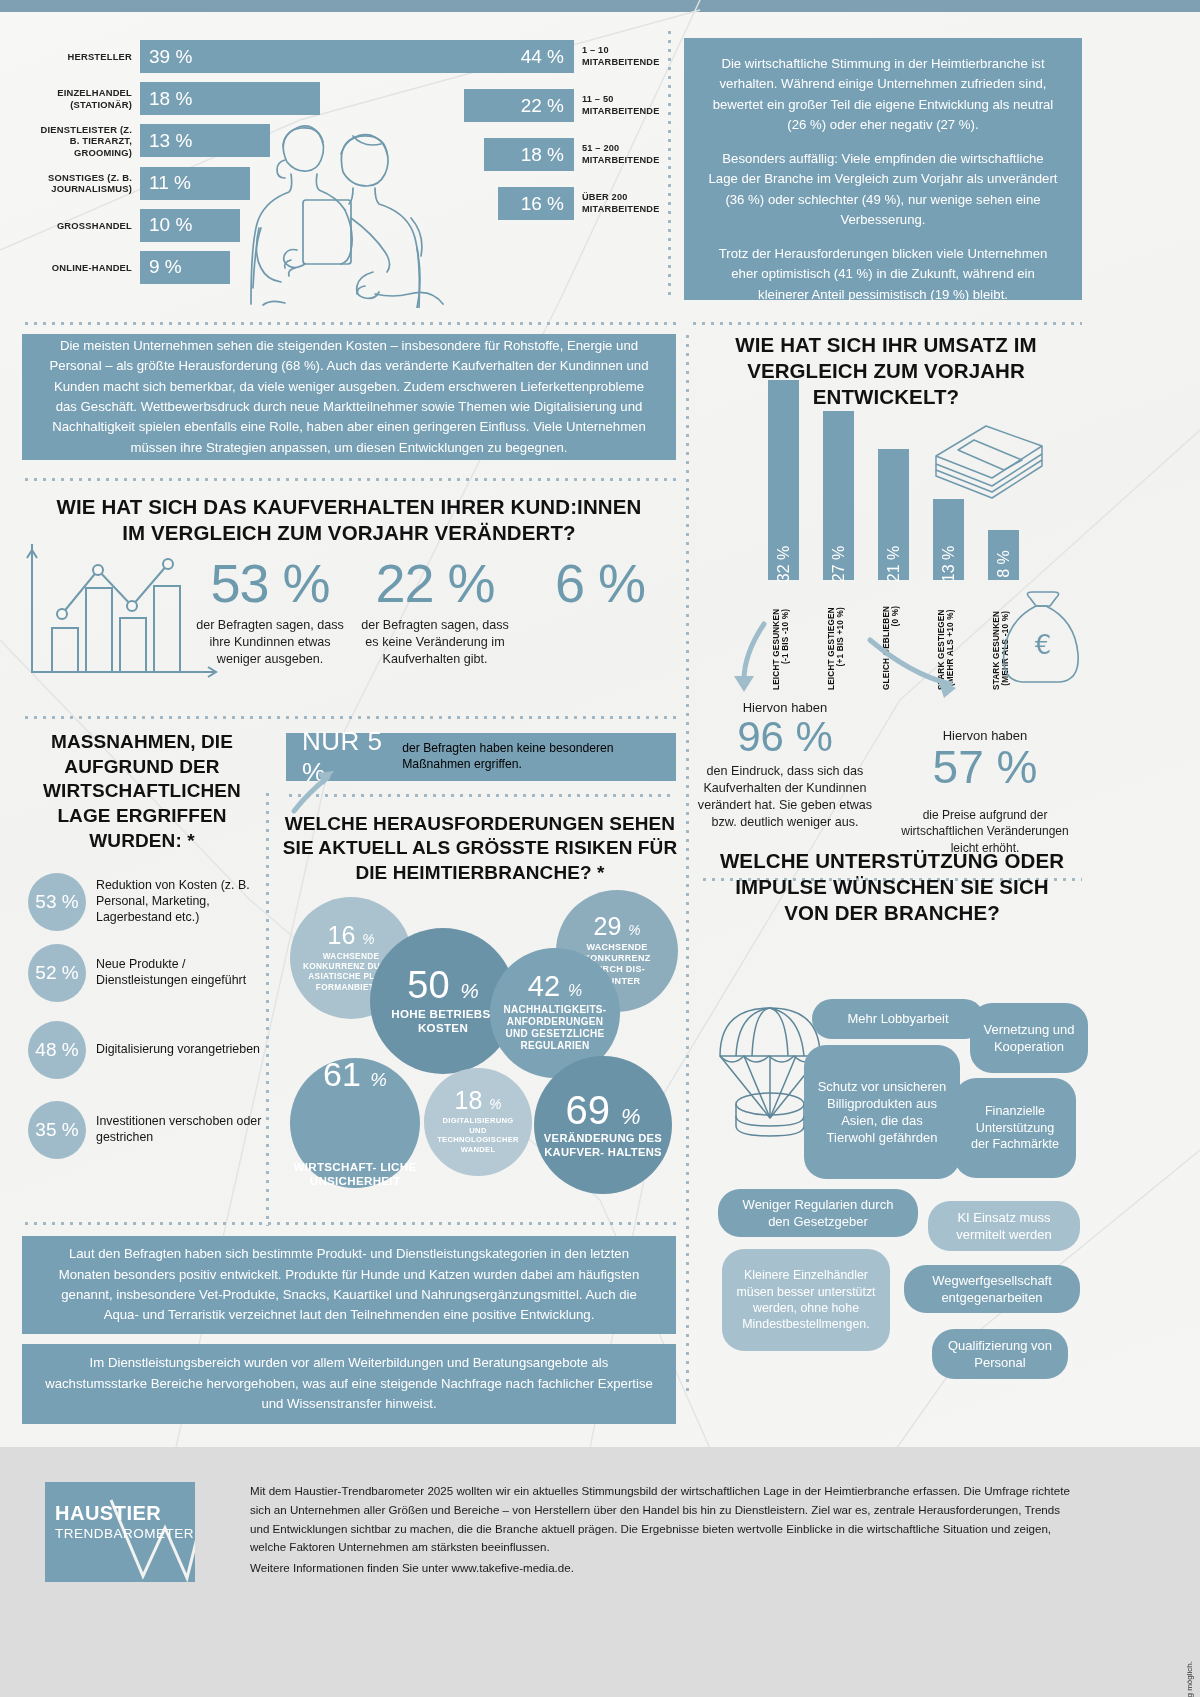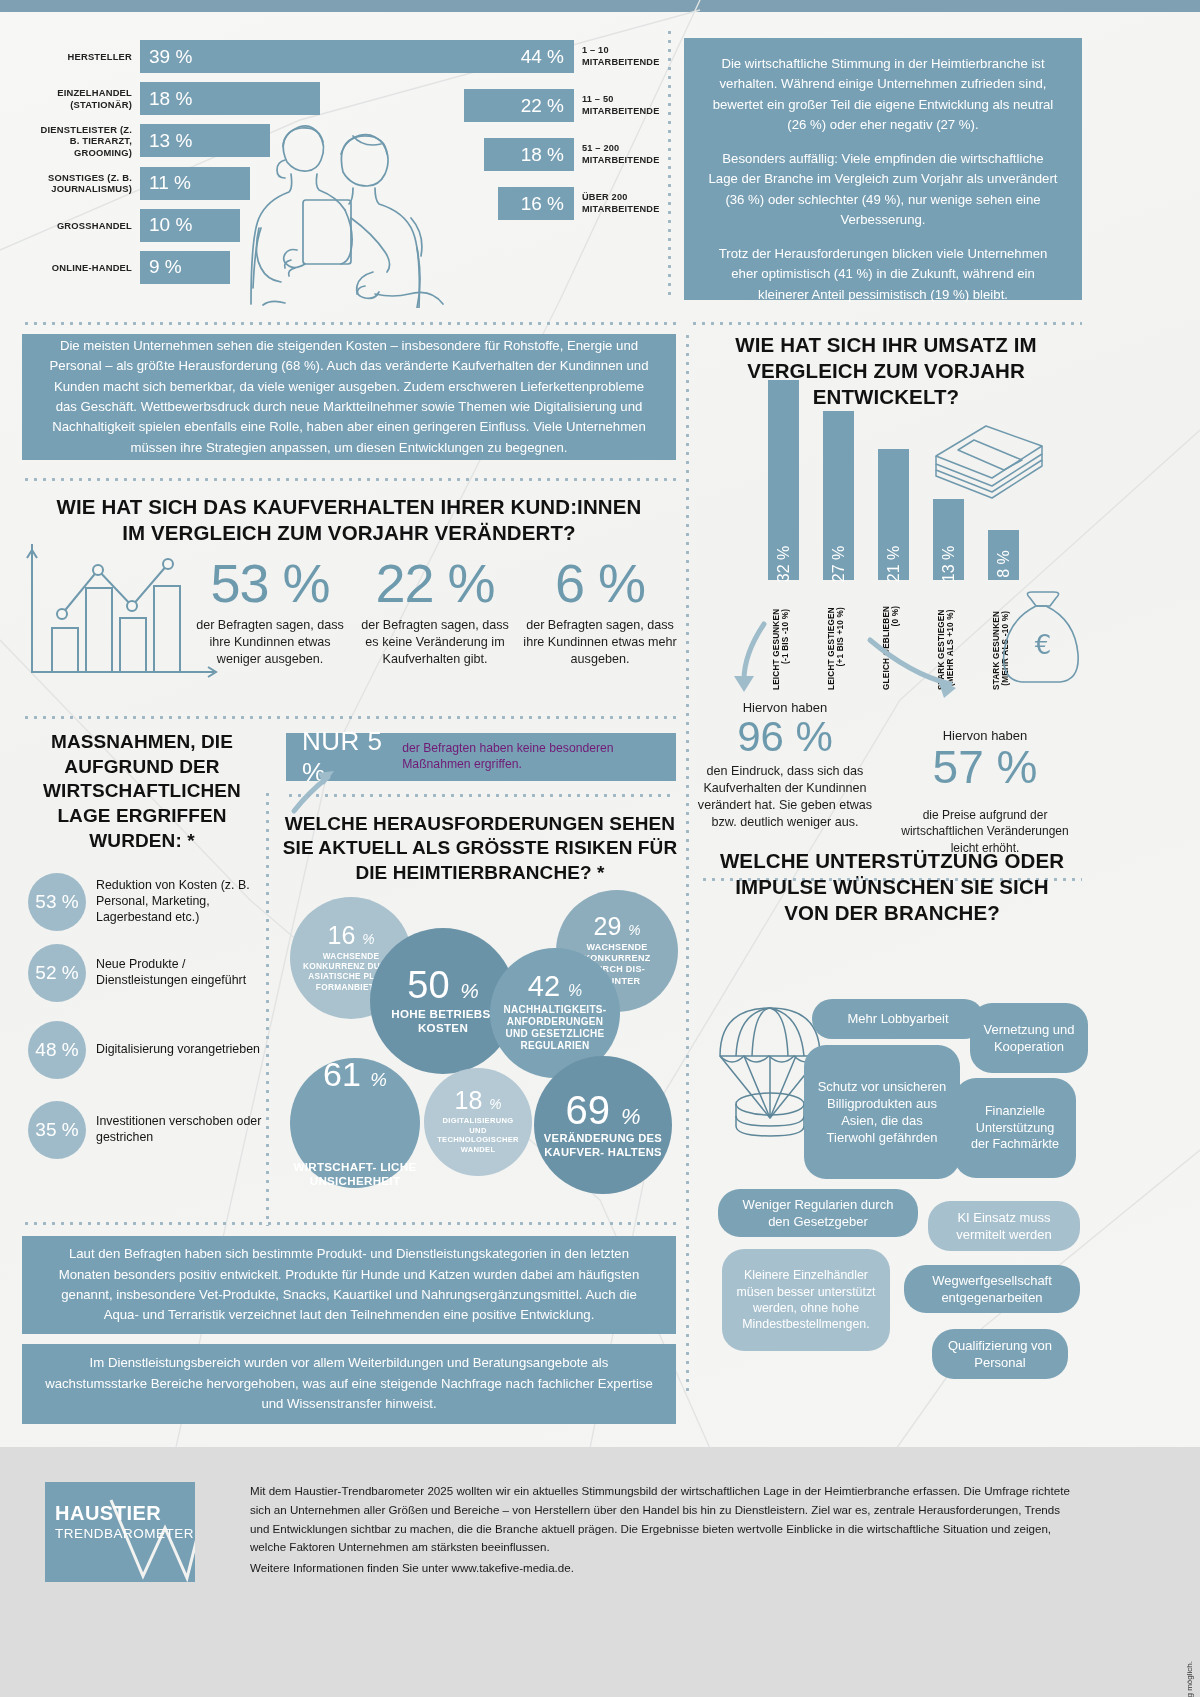--- a/index.html
+++ b/index.html
@@ -229,21 +229,20 @@
     <div style="width:160px; text-align:center;">
       <div class="bignum">53 %</div>
       <div class="bigsub">der Befragten sagen, dass ihre Kundinnen etwas weniger ausgeben.</div>
     </div>
     <div style="width:160px; text-align:center;">
       <div class="bignum">22 %</div>
       <div class="bigsub">der Befragten sagen, dass es keine Veränderung im Kaufverhalten gibt.</div>
     </div>
     <div style="width:160px; text-align:center;">
       <div class="bignum">6 %</div>
-      <div class="bigsub">der Befragten sagen, dass ihre Kundinnen etwas mehr ausgeben.</div>
     </div>
   </div>
 
   <div class="dotted-h" style="left:22px; top:716px; width:654px;"></div>
 
   <div style="position:absolute; left:690px; top:332px; width:392px;">
     <div class="qtitle">
       <div>WIE HAT SICH IHR UMSATZ IM</div>
       <div>VERGLEICH ZUM VORJAHR ENTWICKELT?</div>
     </div>
@@ -354,21 +353,21 @@
     <div class="mrow">
       <div class="mcirc">35 %</div>
       <div class="mtxt">Investitionen verschoben oder gestrichen</div>
     </div>
   </div>
 
   <div class="dotted-v" style="left:266px; top:790px; height:436px;"></div>
 
   <div style="position:absolute; left:286px; top:733px; width:390px; height:48px; background:#78a0b4; display:flex; align-items:center; padding:0 16px;">
     <div style="color:#fff; font-size:26px; letter-spacing:.5px;">NUR 5 %</div>
-    <div style="color:#701a75; font-size:12.2px; line-height:1.3; margin-left:14px;">der Befragten haben keine besonderen Maßnahmen ergriffen.</div>
+    <div style="color:#000000; font-size:12.2px; line-height:1.3; margin-left:14px;">der Befragten haben keine besonderen Maßnahmen ergriffen.</div>
   </div>
 
   <svg style="position:absolute; left:284px; top:765px;" width="60" height="50">
     <g fill="none" stroke="#9fbccb" stroke-width="5" stroke-linecap="round">
       <path d="M10,46 q14,-18 34,-34"></path>
     </g>
     <path d="M50,6 l-16,2 l6,12z" fill="#9fbccb"></path>
   </svg>
 
   <div class="dotted-h" style="left:286px; top:794px; width:390px;"></div>

